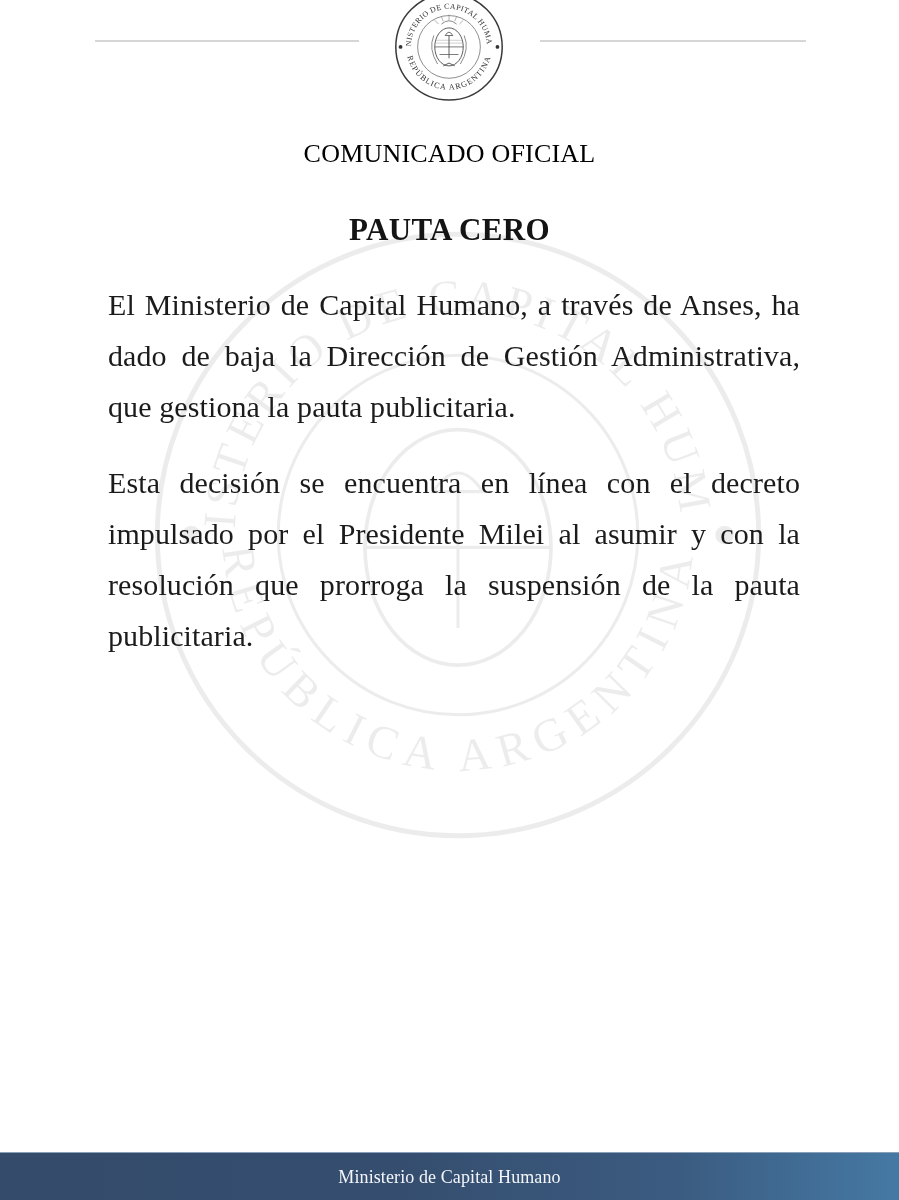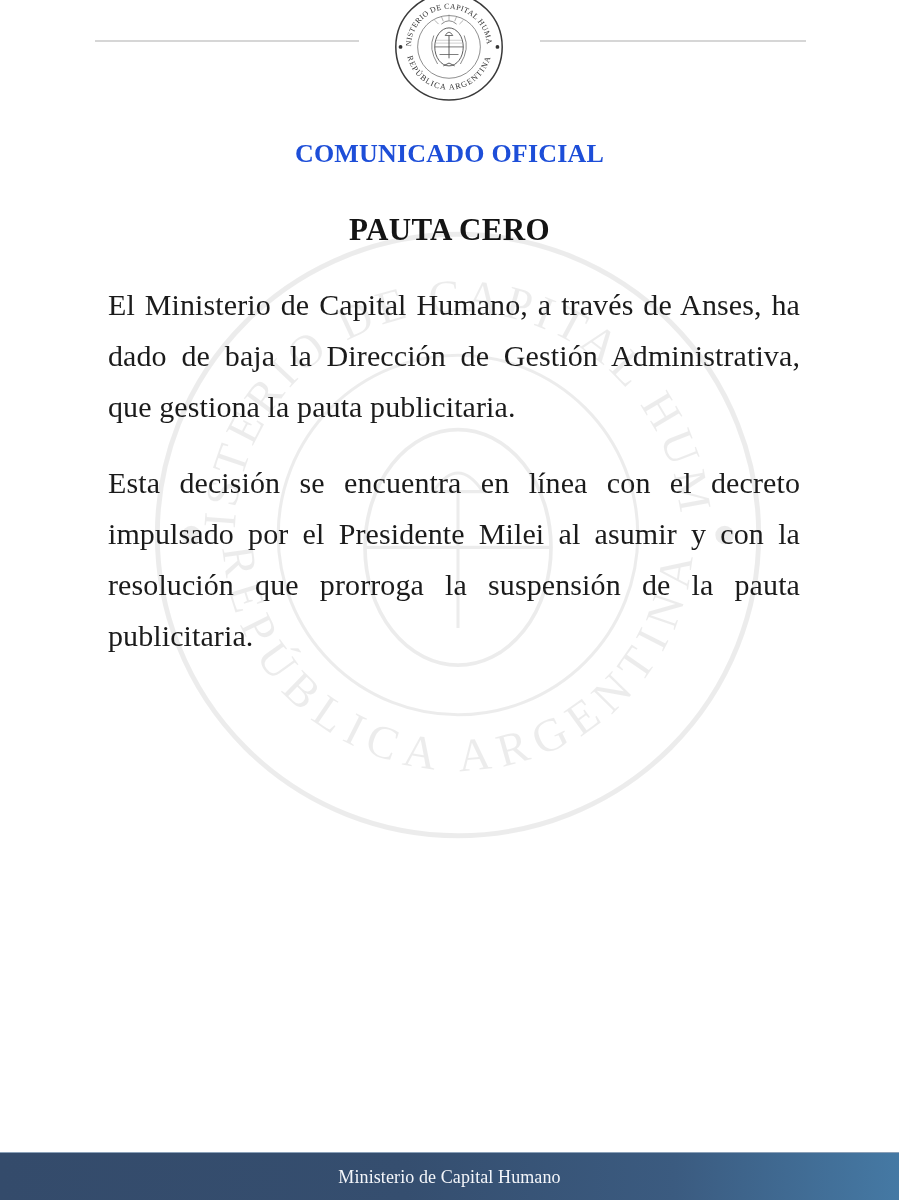--- a/index.html
+++ b/index.html
@@ -46,24 +46,24 @@
     height: 620px;
     opacity: 0.07;
     pointer-events: none;
   }
   
   .kicker {
     position: absolute;
     left: 0; right: 0;
     top: 139px;
     text-align: center;
-    font-weight: bold;
+    font-weight: normal;
     font-size: 26px;
     letter-spacing: 0.2px;
-    color: #1d4ed8;
+    color: #000000;
   }
   .title {
     position: absolute;
     left: 0; right: 0;
     top: 212px;
     text-align: center;
     font-weight: bold;
     font-size: 31px;
     color: #141414;
     letter-spacing: 0.3px;

